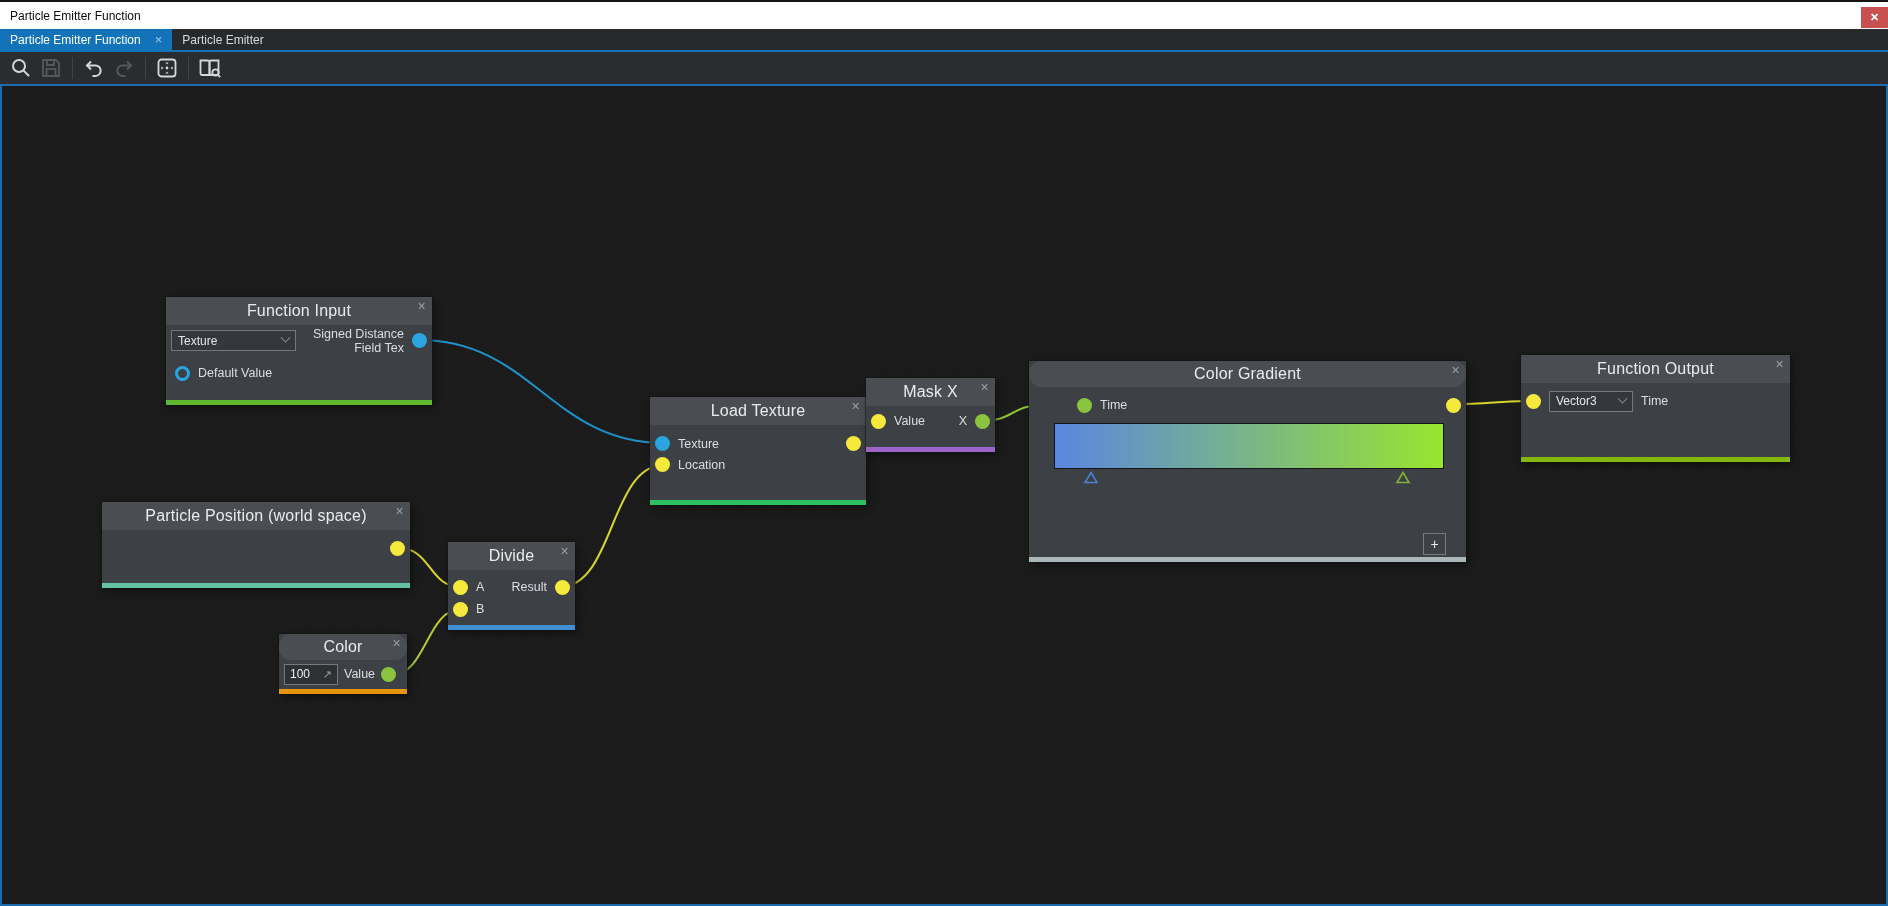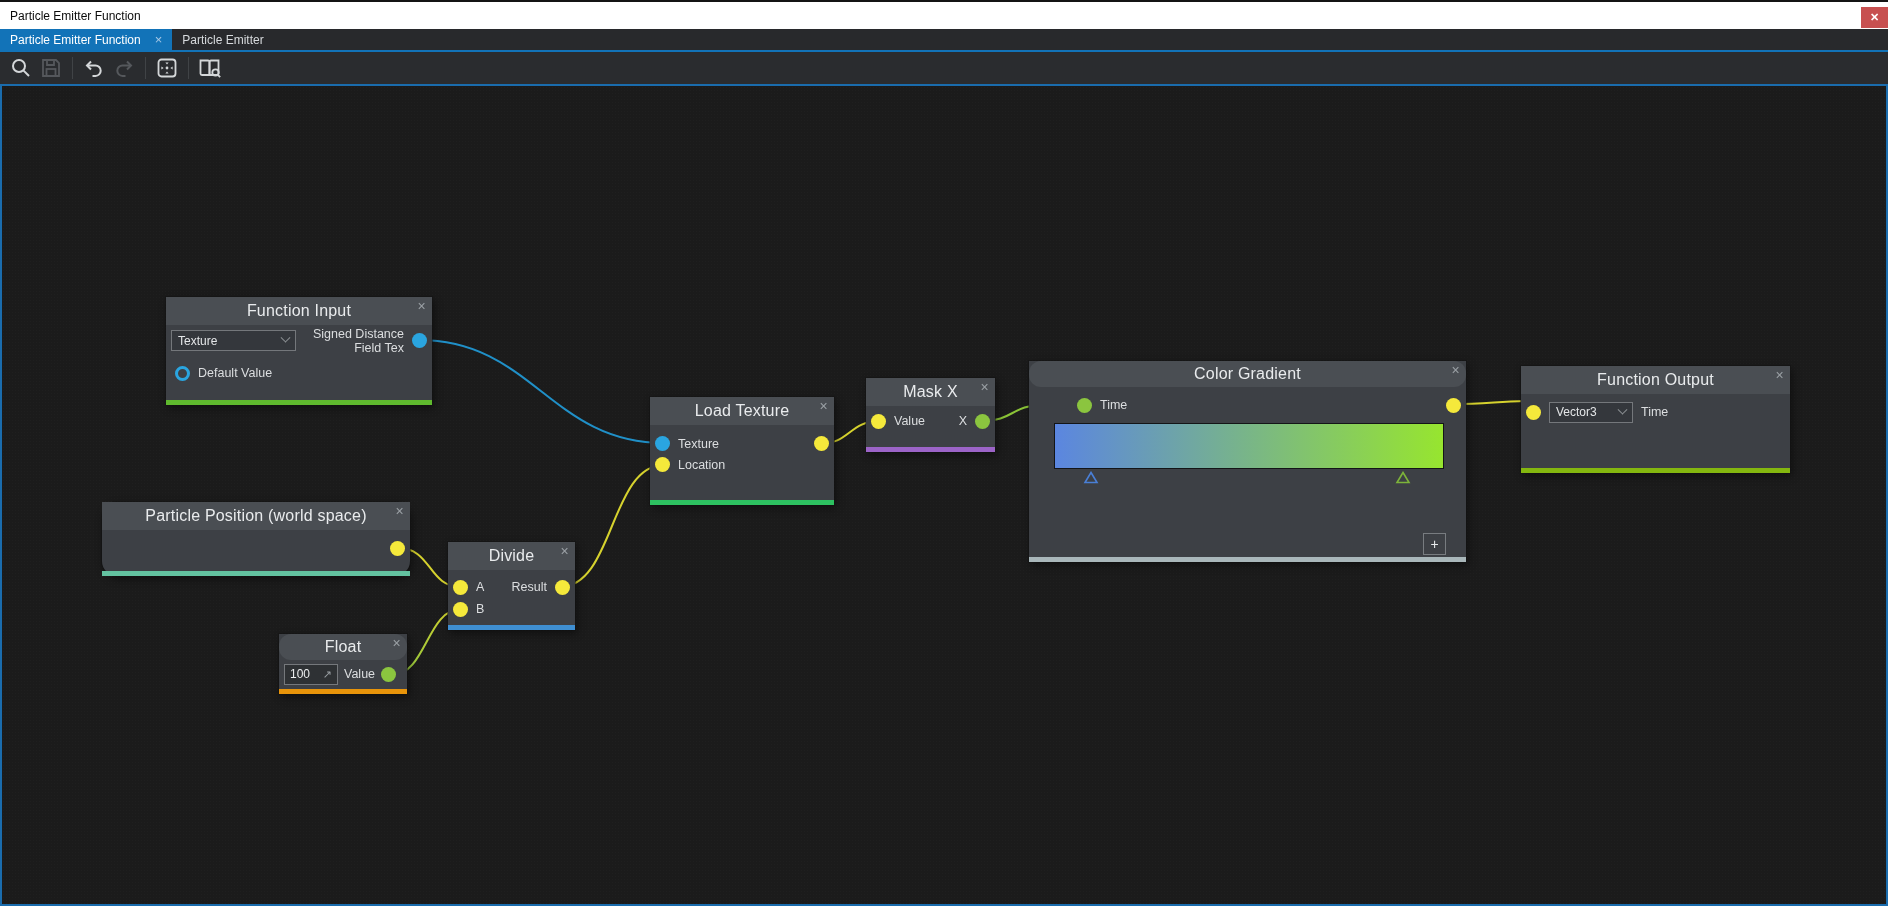--- a/index.html
+++ b/index.html
@@ -169,21 +169,21 @@
         <span class="sp" style="text-align:right;">Signed Distance Field Tex</span>
         <span class="port" style="background: rgb(42, 165, 224);"></span>
       </div>
       <div class="nrow" style="top:64px; height:24px; padding-left:9px;">
         <span class="port ring" style="border-color: rgb(42, 165, 224);"></span>
         <span>Default Value</span>
       </div>
       <div class="node-strip" style="background: rgb(95, 185, 46);"></div>
     </div>
 
-    <div class="node" style="left:100px; top:416px; width:308px; height:74px;border-radius:15px;">
+    <div class="node" style="left:100px; top:416px; width:308px; height:86px;">
       <div class="node-header" style="background: rgb(74, 78, 83);">
         <span>Particle Position (world space)</span>
         <span class="node-close">×</span>
       </div>
       <div class="nrow" style="top:35px; height:22px;">
         <span class="sp"></span>
         <span class="port" style="background: rgb(245, 233, 59);"></span>
       </div>
       <div class="node-strip" style="background: rgb(99, 194, 160);"></div>
     </div>
@@ -202,36 +202,36 @@
       </div>
       <div class="nrow" style="top:56px; height:22px;">
         <span class="port" style="background: rgb(245, 233, 59);"></span>
         <span>B</span>
       </div>
       <div class="node-strip" style="background: rgb(63, 143, 210);"></div>
     </div>
 
     <div class="node" style="left:277px; top:548px; width:128px; height:60px;">
       <div class="node-header h26" style="background: rgb(74, 78, 83);">
-        <span>Float</span>
+        <span>Color</span>
         <span class="node-close">×</span>
       </div>
       <div class="nrow" style="top:29px; height:22px; gap:6px;">
         <div class="valuebox">
           <span>100</span>
           <span class="sp"></span>
           <span class="expand-glyph">↗</span>
         </div>
         <span>Value</span>
         <span class="port" style="background: rgb(139, 197, 63);"></span>
       </div>
       <div class="node-strip" style="background: rgb(232, 148, 10);"></div>
     </div>
 
-    <div class="node" style="left:648px; top:311px; width:184px; height:108px;">
+    <div class="node" style="left:648px; top:311px; width:216px; height:108px;">
       <div class="node-header" style="background: rgb(74, 78, 83);">
         <span>Load Texture</span>
         <span class="node-close">×</span>
       </div>
       <div class="nrow" style="top:36px; height:21px;">
         <span class="port" style="background: rgb(42, 165, 224);"></span>
         <span>Texture</span>
         <span class="sp"></span>
         <span class="port" style="background: rgb(245, 233, 59);"></span>
       </div>
@@ -272,21 +272,21 @@
       <svg class="gmarker" style="left:54px; top:110px;" width="16" height="13" viewBox="0 0 16 13">
         <path d="M8 1.5 L14 11.5 H2 Z" fill="none" stroke-width="1.6" style="stroke: rgb(74, 127, 214);"></path>
       </svg>
       <svg class="gmarker" style="left:366px; top:110px;" width="16" height="13" viewBox="0 0 16 13">
         <path d="M8 1.5 L14 11.5 H2 Z" fill="none" stroke-width="1.6" style="stroke: rgb(125, 179, 58);"></path>
       </svg>
       <div class="addbtn" style="left:394px; top:172px;">+</div>
       <div class="node-strip" style="background: rgb(169, 183, 186);"></div>
     </div>
 
-    <div class="node" style="left:1519px; top:280px; width:269px; height:107px;">
+    <div class="node" style="left:1519px; top:269px; width:269px; height:107px;">
       <div class="node-header" style="background: rgb(74, 78, 83);">
         <span>Function Output</span>
         <span class="node-close">×</span>
       </div>
       <div class="nrow" style="top:35px; height:22px;">
         <span class="port" style="background: rgb(245, 233, 59);"></span>
         <div class="dropdown" style="width:84px;">
           <span>Vector3</span>
           <span class="sp"></span>
             <span class="chev"></span>

